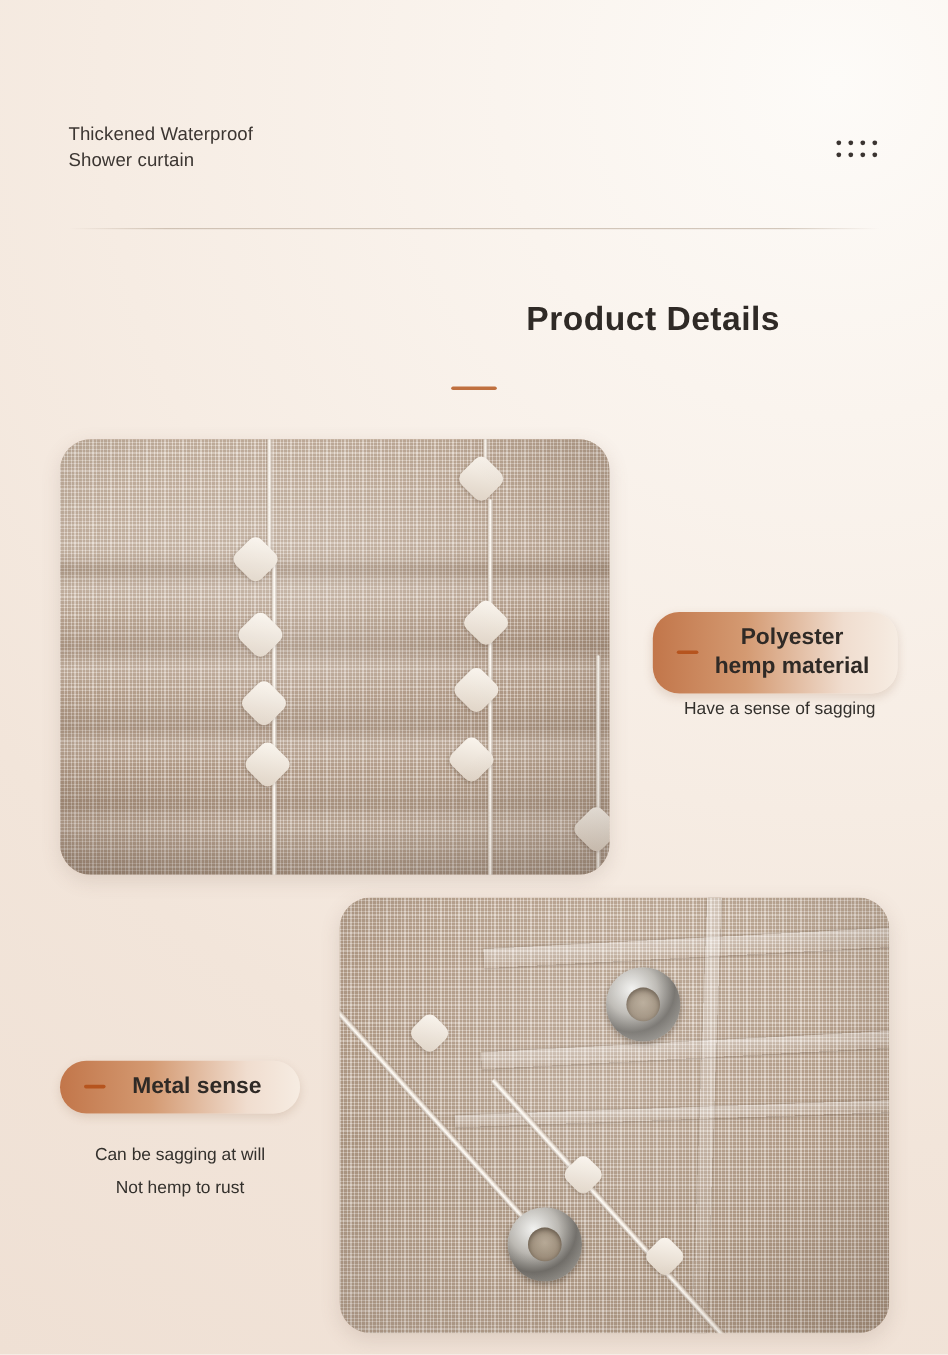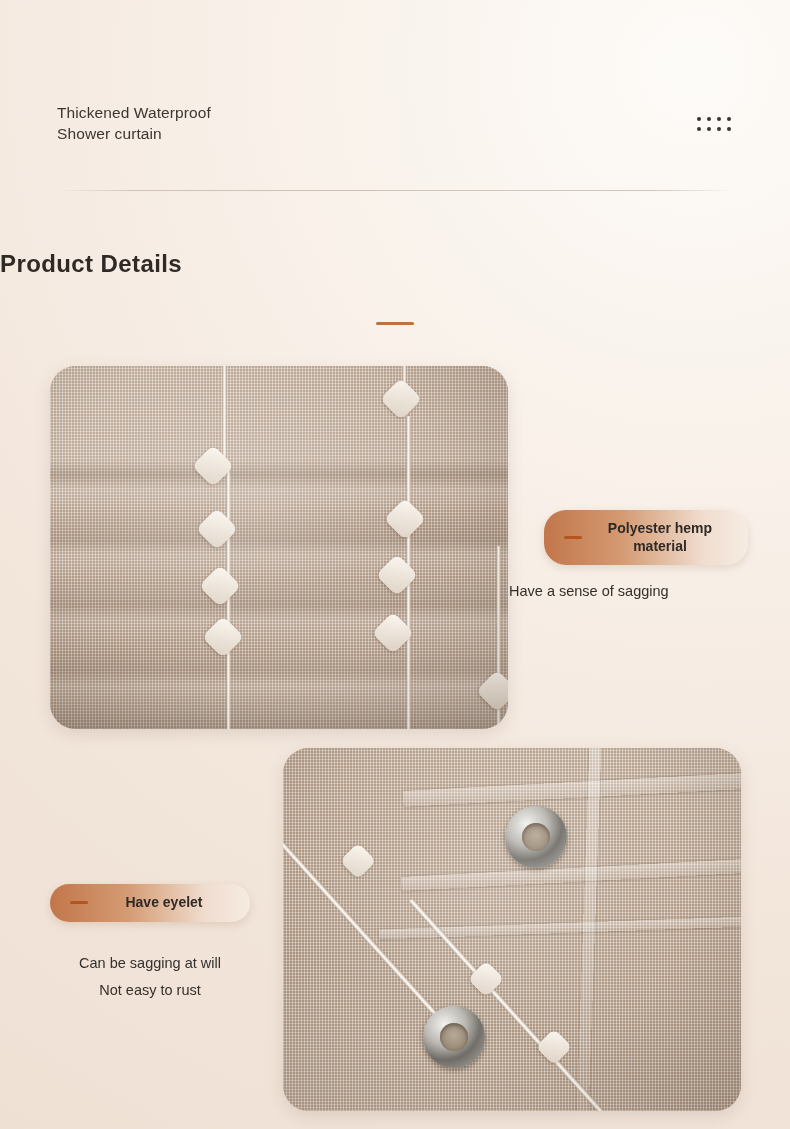--- a/index.html
+++ b/index.html
@@ -63,22 +63,22 @@
     height: 1px;
     background: linear-gradient(to right, rgba(190,175,160,0), rgba(176,158,140,0.55) 12%, rgba(176,158,140,0.55) 88%, rgba(190,175,160,0));
   }
 
   
   .section-title {
     position: absolute;
     top: 250px;
     left: 0;
     width: 650px;
-    text-align: left;
-    font-size: 24px;
+    text-align: right;
+    font-size: 28px;
     font-weight: bold;
     color: #2f2a26;
     letter-spacing: 0.4px;
   }
   .title-rule {
     position: absolute;
     top: 322px;
     left: 376px;
     width: 38px;
     height: 3px;
@@ -208,21 +208,21 @@
     box-shadow: 0 3px 8px rgba(150,110,80,0.20);
   }
   .pill-dash {
     flex: 0 0 auto;
     width: 18px;
     height: 3px;
     border-radius: 2px;
     background: #b6541e;
   }
   .pill-text {
-    font-size: 14px;
+    font-size: 19px;
     font-weight: bold;
     color: #2f2a26;
     line-height: 1.25;
   }
   .pill-1 {
     left: 544px;
     top: 510px;
     width: 204px;
     box-sizing: border-box;
     justify-content: flex-start;
@@ -236,21 +236,21 @@
   }
   .pill-2 .pill-text { text-align: center; flex: 1; }
 
   .callout-lines {
     position: absolute;
     color: #33302c;
     font-size: 14.5px;
     line-height: 1.85;
   }
   .callout-1 {
-    left: 509px;
+    left: 570px;
     top: 578px;
     text-align: center;
   }
   .callout-2 {
     left: 50px;
     top: 950px;
     width: 200px;
     text-align: center;
   }
 </style>
@@ -325,20 +325,20 @@
     <div class="knot" style="left:258px; top:286px; width:26px; height:26px;"></div>
 
     <div class="eyelet" style="left:222px; top:58px; width:62px; height:62px;"></div>
     <div class="eyelet" style="left:140px; top:258px; width:62px; height:62px;"></div>
 
     <div class="vignette"></div>
   </div>
 
   <div class="pill pill-2">
     <span class="pill-dash"></span>
-    <span class="pill-text">Have eyelet</span>
+    <span class="pill-text">Metal sense</span>
   </div>
   <div class="callout-lines callout-2">
     <div>Can be sagging at will</div>
-    <div>Not easy to rust</div>
+    <div>Not hemp to rust</div>
   </div>
 
 </div>
 
 </body></html>

